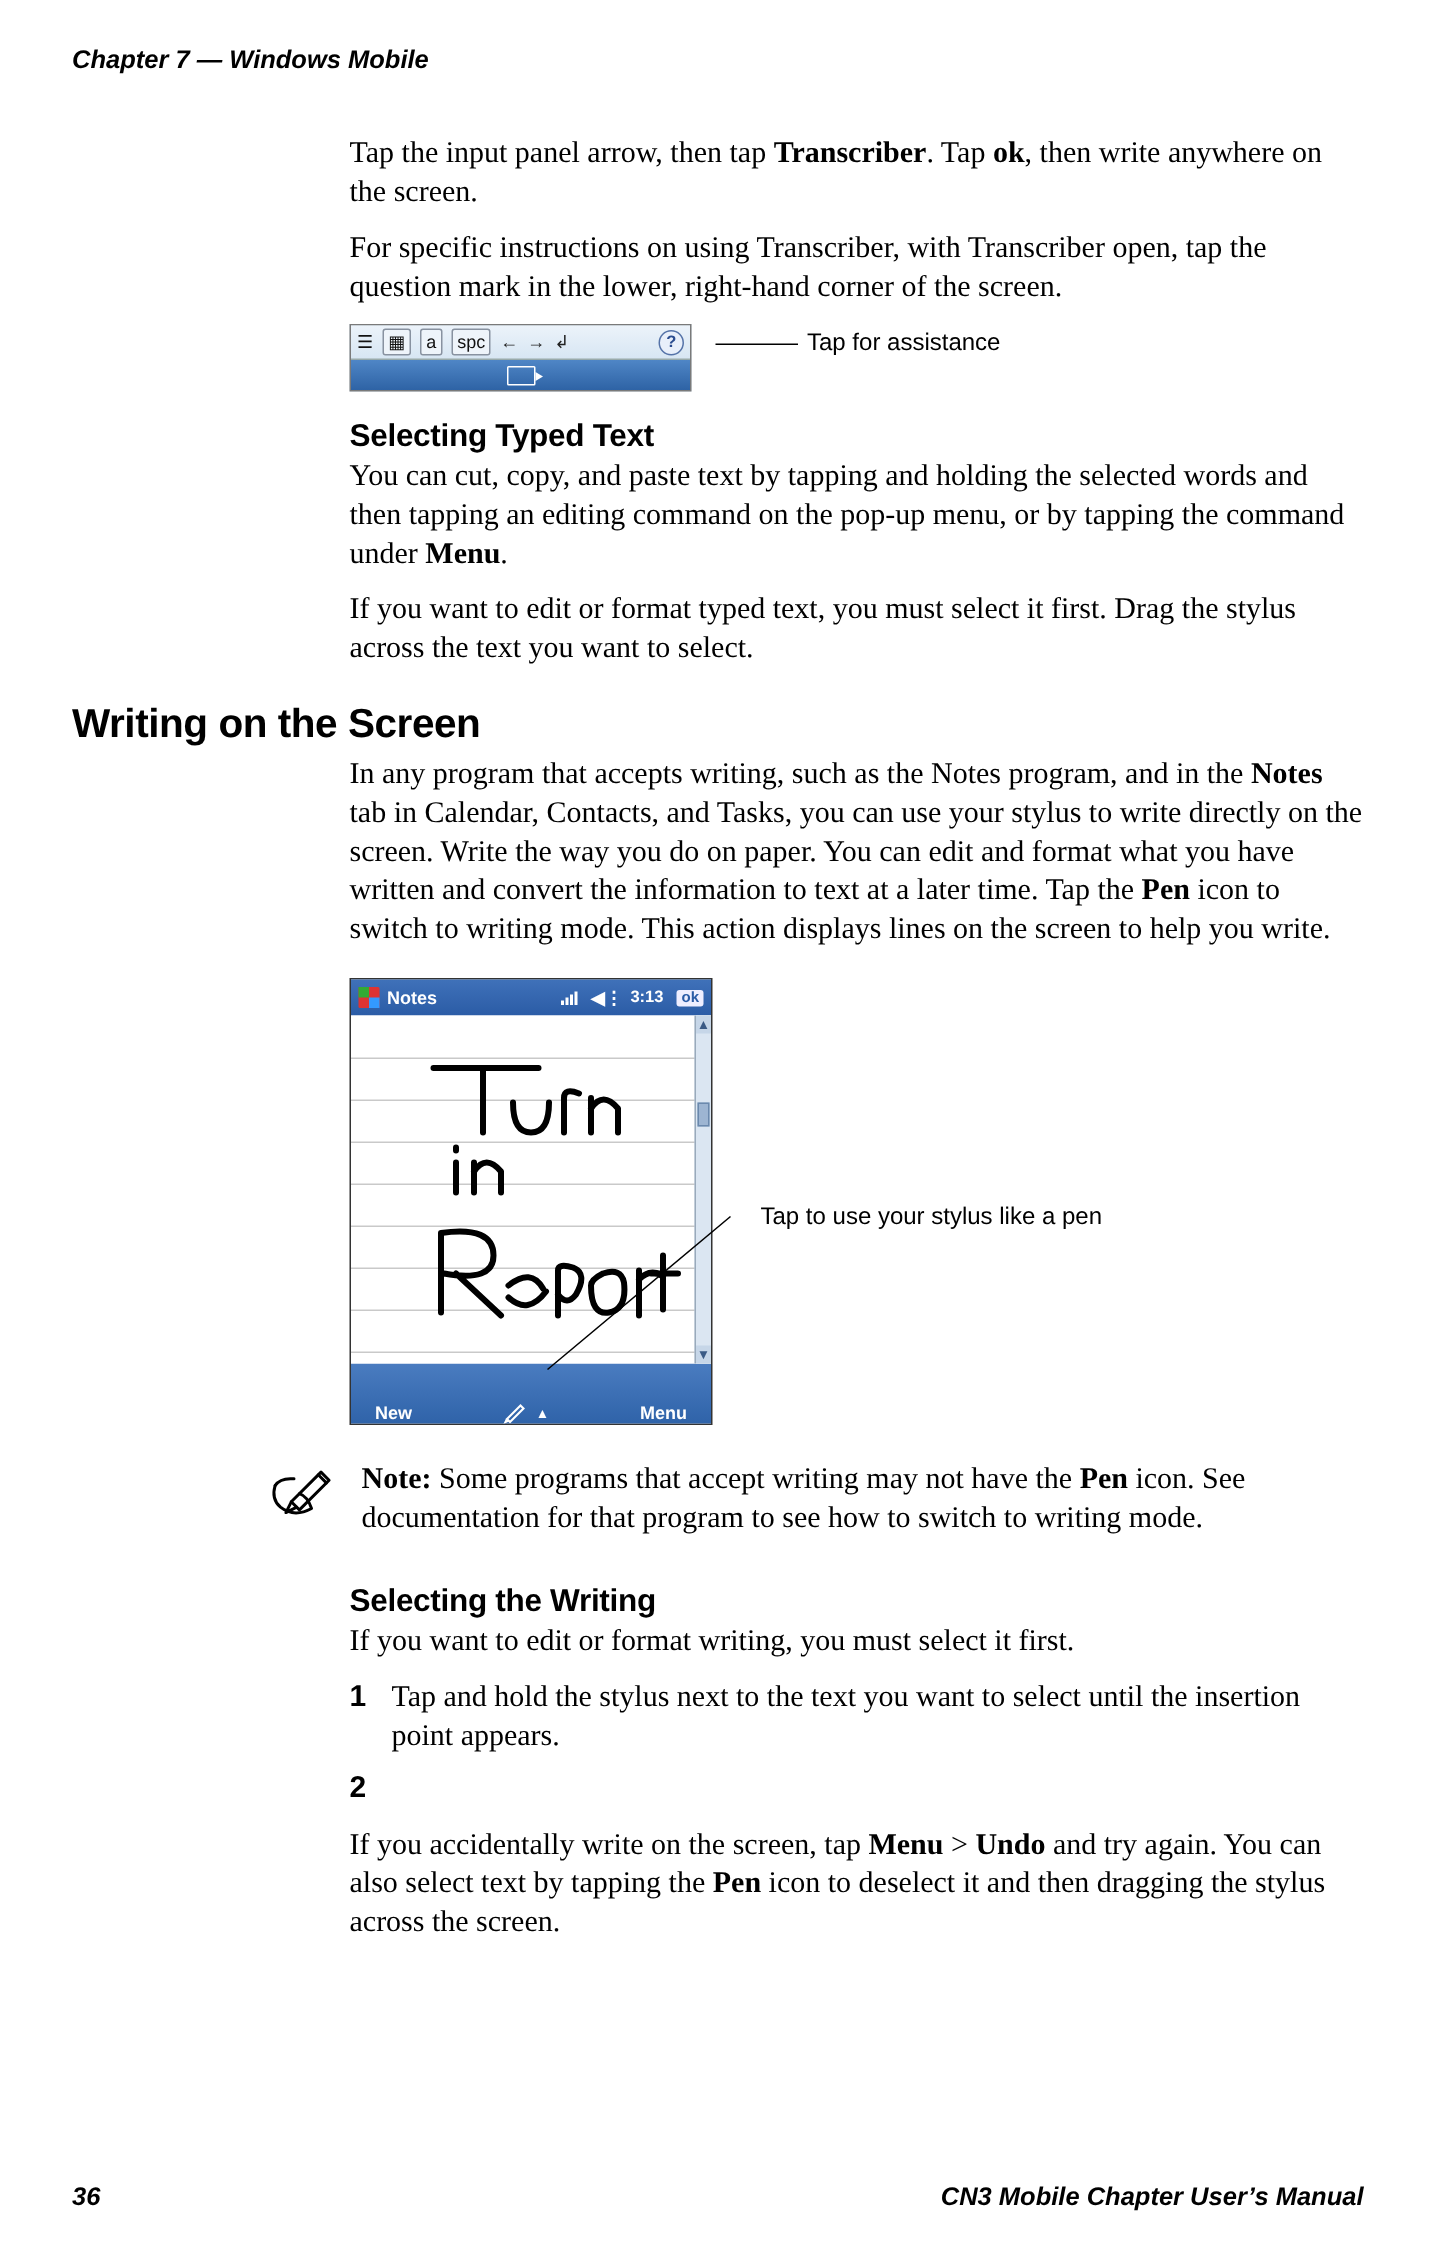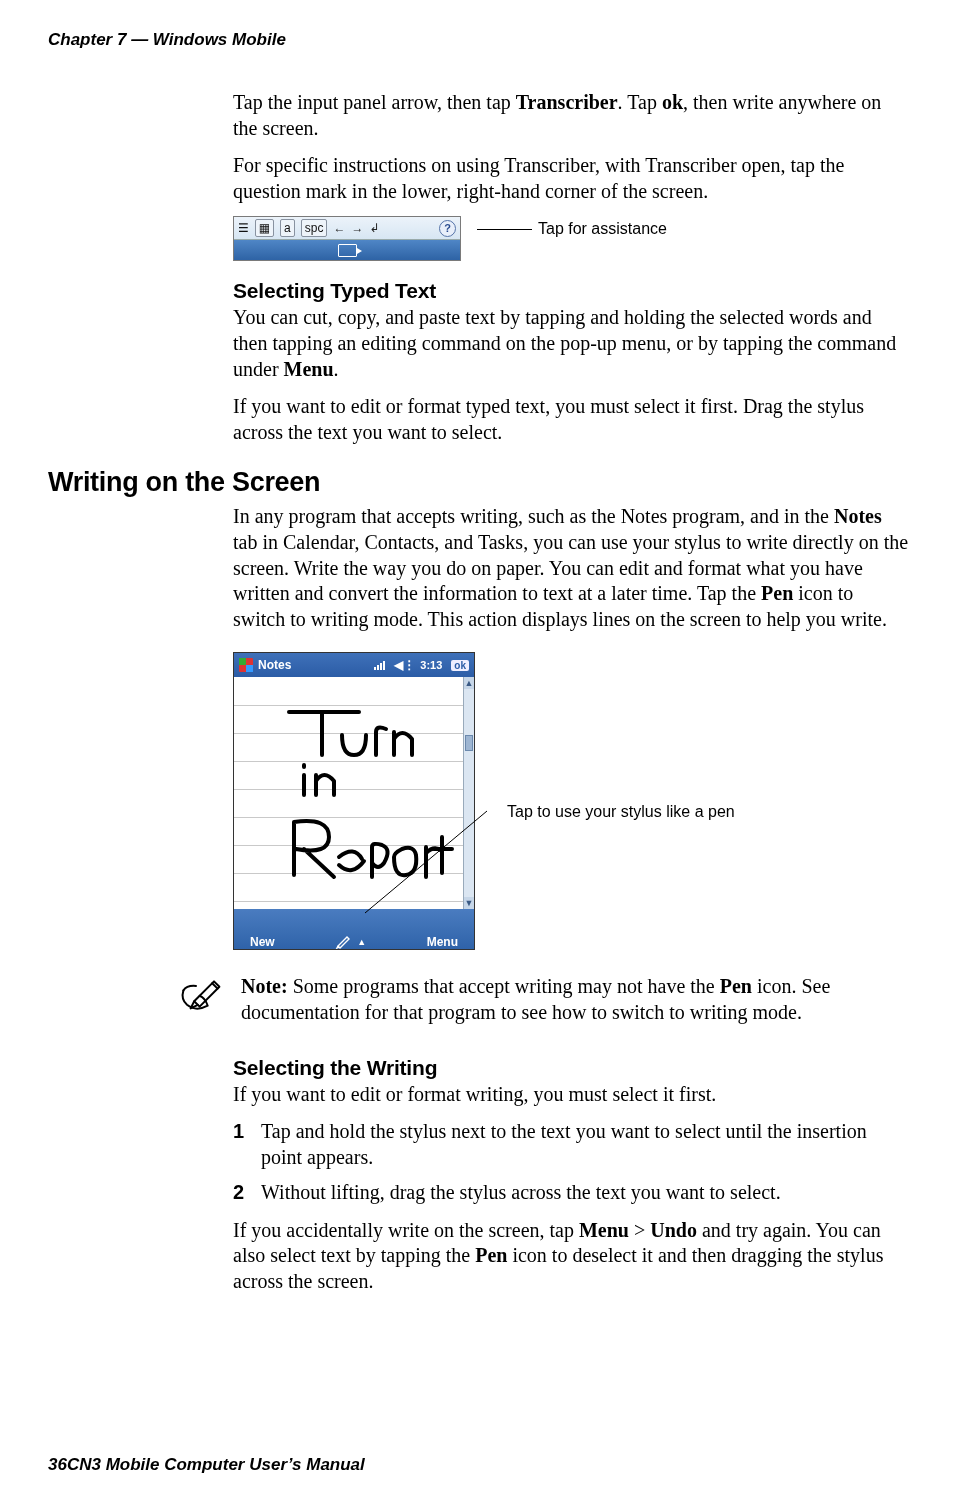--- a/index.html
+++ b/index.html
@@ -228,21 +228,21 @@
   }
   ol.steps li .num {
     font-family: "Segoe UI", Arial, sans-serif;
     font-weight:700;
     min-width:14px;
   }
   
   .footer {
     position:absolute;
     left:48px; right:60px; bottom:28px;
-    display:flex; 
+    display:flex; justify-content:space-between;
     font-family: "Segoe UI", "Myriad Pro", Arial, sans-serif;
     font-weight:700; font-style:italic;
     font-size:17px;
   }
   .signal-icon{ display:inline-block; width:12px; height:10px; position:relative; margin-right:3px;}
   .signal-icon span{position:absolute;bottom:0;width:2px;background:#fff;}
   .signal-icon span:nth-child(1){left:0;height:3px;}
   .signal-icon span:nth-child(2){left:3px;height:5px;}
   .signal-icon span:nth-child(3){left:6px;height:7px;}
   .signal-icon span:nth-child(4){left:9px;height:9px;}
@@ -390,28 +390,27 @@
     <h3 class="subsection">Selecting the Writing</h3>
     <p class="body">If you want to edit or format writing, you must select it first.</p>
 
     <ol class="steps">
       <li>
         <span class="num">1</span>
         <span>Tap and hold the stylus next to the text you want to select until the insertion point appears.</span>
       </li>
       <li>
         <span class="num">2</span>
-        <span>Without lifting, drag the stylus across the text you want to select.</span>
       </li>
     </ol>
 
     <p class="body">
       <span>If you accidentally write on the screen, tap </span><span class="bold">Menu</span><span> &gt; </span><span class="bold">Undo</span><span> and try again. You can also select text by tapping the </span><span class="bold">Pen</span><span> icon to deselect it and then dragging the stylus across the screen.</span>
     </p>
 
   </div>
 
   <div class="footer">
     <span>36</span>
-    <span>CN3 Mobile Computer User’s Manual</span>
+    <span>CN3 Mobile Chapter User’s Manual</span>
   </div>
 
 </div>
 
 </body></html>

